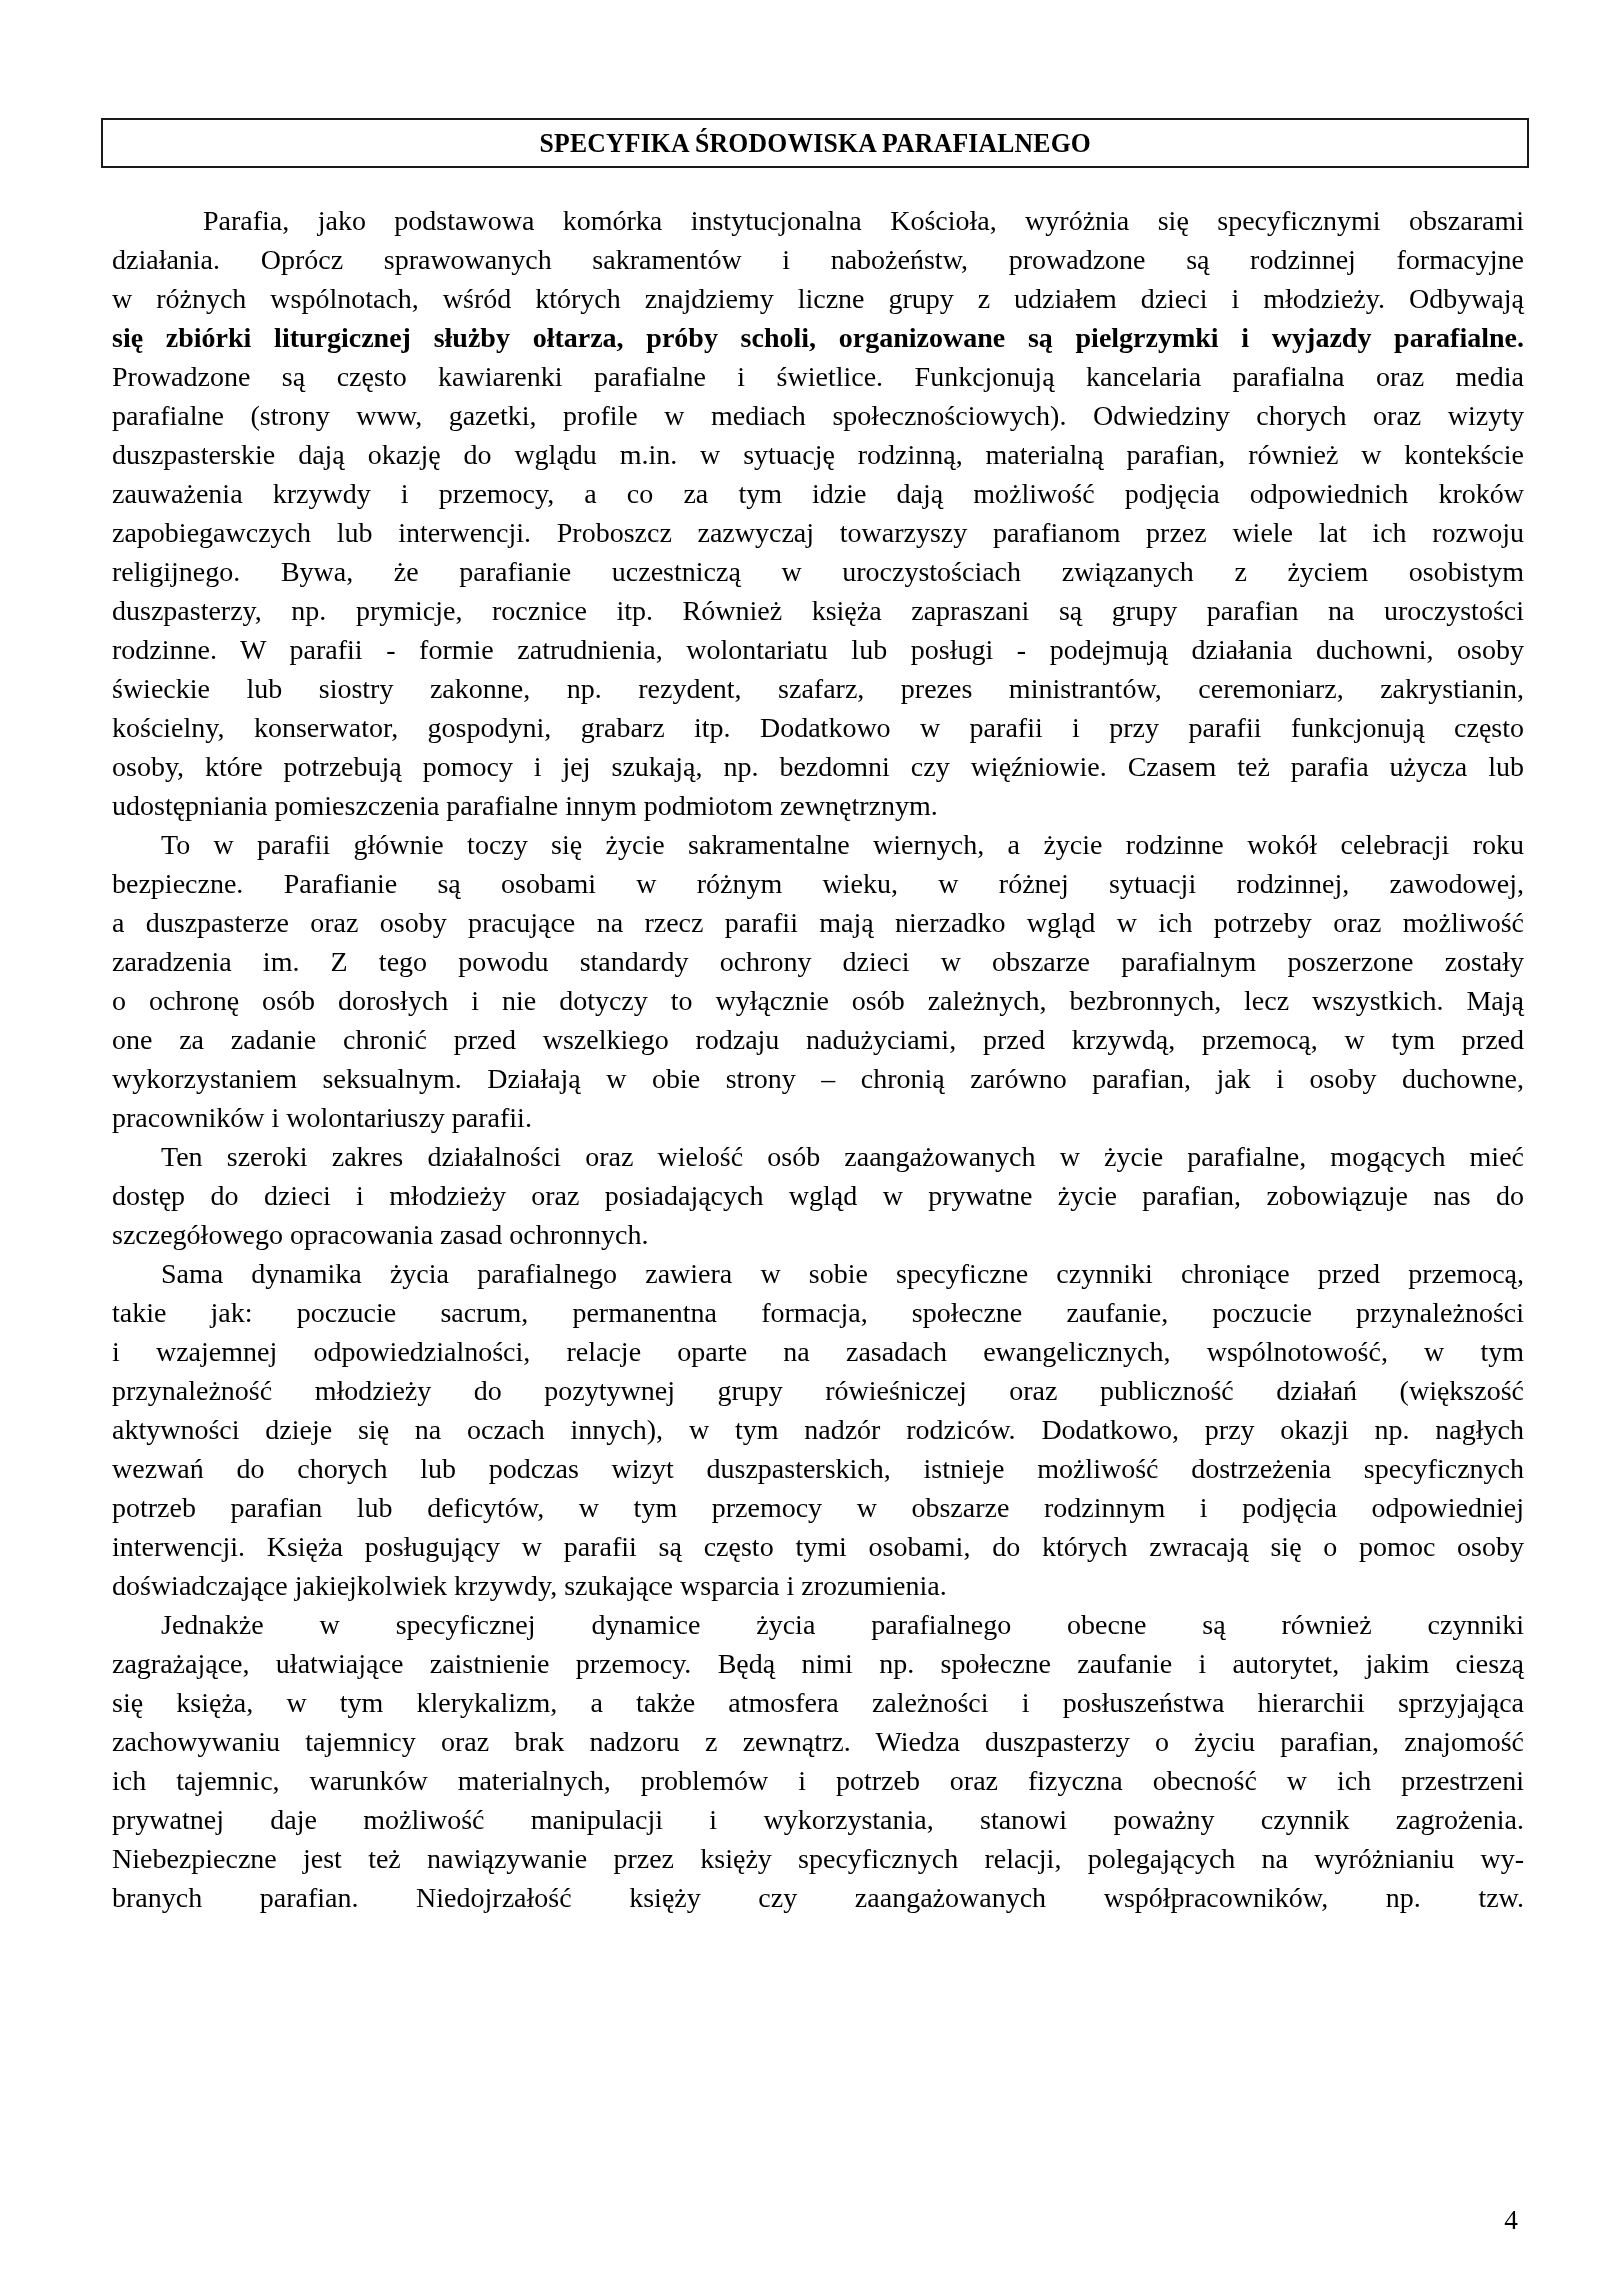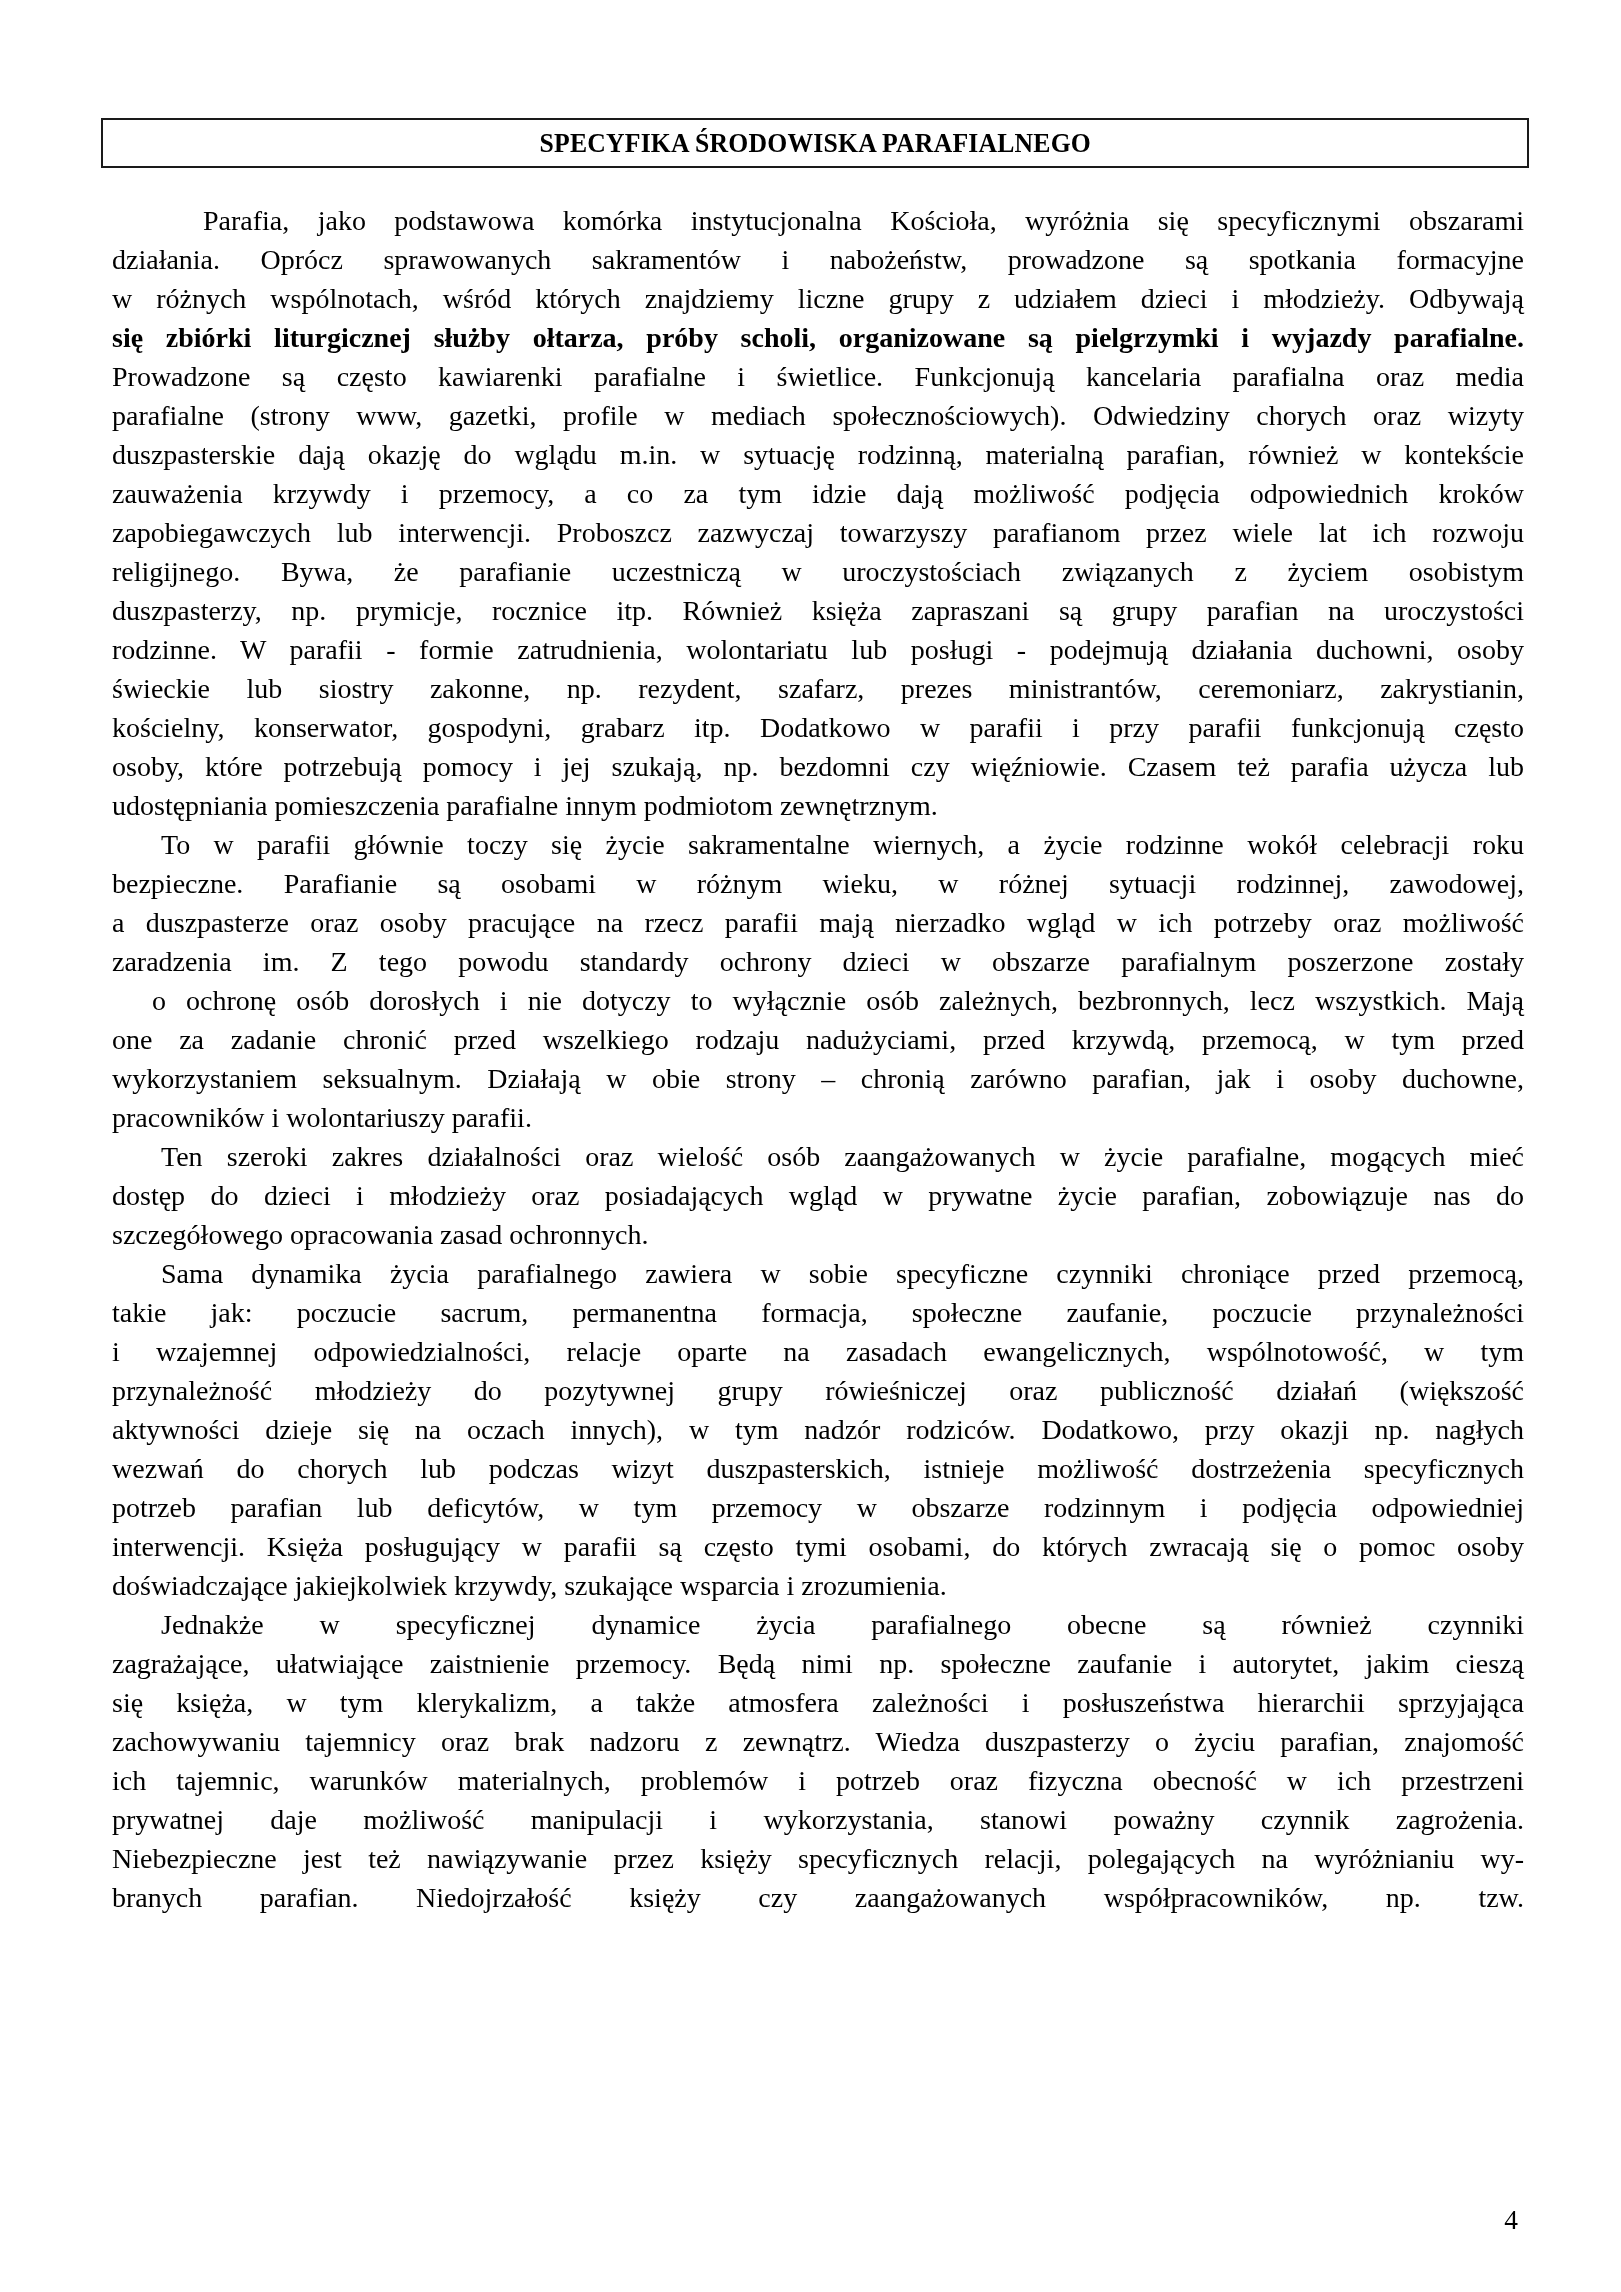--- a/index.html
+++ b/index.html
@@ -78,21 +78,21 @@
 <div class="page">
 
   <div class="title-box">
     <span class="title-text">SPECYFIKA ŚRODOWISKA PARAFIALNEGO</span>
   </div>
 
   <div class="body-text">
 
     <div>
       <span class="line indent-first" style="white-space: nowrap;">Parafia, jako podstawowa komórka instytucjonalna Kościoła, wyróżnia się specyficznymi obszarami</span>
-      <span class="line" style="white-space: nowrap;">działania. Oprócz sprawowanych sakramentów i nabożeństw, prowadzone są spotkania formacyjne</span>
+      <span class="line" style="white-space: nowrap;">działania. Oprócz sprawowanych sakramentów i nabożeństw, prowadzone są rodzinnej formacyjne</span>
       <span class="line" style="white-space: nowrap;">w różnych wspólnotach, wśród których znajdziemy liczne grupy z udziałem dzieci i młodzieży. Odbywają</span>
       <span class="line" style="white-space: nowrap; font-weight: bold;">się zbiórki liturgicznej służby ołtarza, próby scholi, organizowane są pielgrzymki i wyjazdy parafialne.</span>
       <span class="line" style="white-space: nowrap;">Prowadzone są często kawiarenki parafialne i świetlice. Funkcjonują kancelaria parafialna oraz media</span>
       <span class="line" style="white-space: nowrap;">parafialne (strony www, gazetki, profile w mediach społecznościowych). Odwiedziny chorych oraz wizyty</span>
       <span class="line" style="white-space: nowrap;">duszpasterskie dają okazję do wglądu m.in. w sytuację rodzinną, materialną parafian, również w kontekście</span>
       <span class="line" style="white-space: nowrap;">zauważenia krzywdy i przemocy, a co za tym idzie dają możliwość podjęcia odpowiednich kroków</span>
       <span class="line" style="white-space: nowrap;">zapobiegawczych lub interwencji. Proboszcz zazwyczaj towarzyszy parafianom przez wiele lat ich rozwoju</span>
       <span class="line" style="white-space: nowrap;">religijnego. Bywa, że parafianie uczestniczą w uroczystościach związanych z życiem osobistym</span>
       <span class="line" style="white-space: nowrap;">duszpasterzy, np. prymicje, rocznice itp. Również księża zapraszani są grupy parafian na uroczystości</span>
       <span class="line" style="white-space: nowrap;">rodzinne. W parafii - formie zatrudnienia, wolontariatu lub posługi - podejmują działania duchowni, osoby</span>
@@ -100,21 +100,21 @@
       <span class="line" style="white-space: nowrap;">kościelny, konserwator, gospodyni, grabarz itp. Dodatkowo w parafii i przy parafii funkcjonują często</span>
       <span class="line" style="white-space: nowrap;">osoby, które potrzebują pomocy i jej szukają, np. bezdomni czy więźniowie. Czasem też parafia użycza lub</span>
       <span class="line last" style="white-space: nowrap;">udostępniania pomieszczenia parafialne innym podmiotom zewnętrznym.</span>
     </div>
 
     <div>
       <span class="line indent" style="white-space: nowrap;">To w parafii głównie toczy się życie sakramentalne wiernych, a życie rodzinne wokół celebracji roku</span>
       <span class="line" style="white-space: nowrap;">bezpieczne. Parafianie są osobami w różnym wieku, w różnej sytuacji rodzinnej, zawodowej,</span>
       <span class="line" style="white-space: nowrap;">a duszpasterze oraz osoby pracujące na rzecz parafii mają nierzadko wgląd w ich potrzeby oraz możliwość</span>
       <span class="line" style="white-space: nowrap;">zaradzenia im. Z tego powodu standardy ochrony dzieci w obszarze parafialnym poszerzone zostały</span>
-      <span class="line" style="white-space: nowrap; margin-left: 40px;">o ochronę osób dorosłych i nie dotyczy to wyłącznie osób zależnych, bezbronnych, lecz wszystkich. Mają</span>
+      <span class="line" style="white-space: nowrap;">o ochronę osób dorosłych i nie dotyczy to wyłącznie osób zależnych, bezbronnych, lecz wszystkich. Mają</span>
       <span class="line" style="white-space: nowrap;">one za zadanie chronić przed wszelkiego rodzaju nadużyciami, przed krzywdą, przemocą, w tym przed</span>
       <span class="line" style="white-space: nowrap;">wykorzystaniem seksualnym. Działają w obie strony – chronią zarówno parafian, jak i osoby duchowne,</span>
       <span class="line last" style="white-space: nowrap;">pracowników i wolontariuszy parafii.</span>
     </div>
 
     <div>
       <span class="line indent" style="white-space: nowrap;">Ten szeroki zakres działalności oraz wielość osób zaangażowanych w życie parafialne, mogących mieć</span>
       <span class="line" style="white-space: nowrap;">dostęp do dzieci i młodzieży oraz posiadających wgląd w prywatne życie parafian, zobowiązuje nas do</span>
       <span class="line last" style="white-space: nowrap;">szczegółowego opracowania zasad ochronnych.</span>
     </div>

